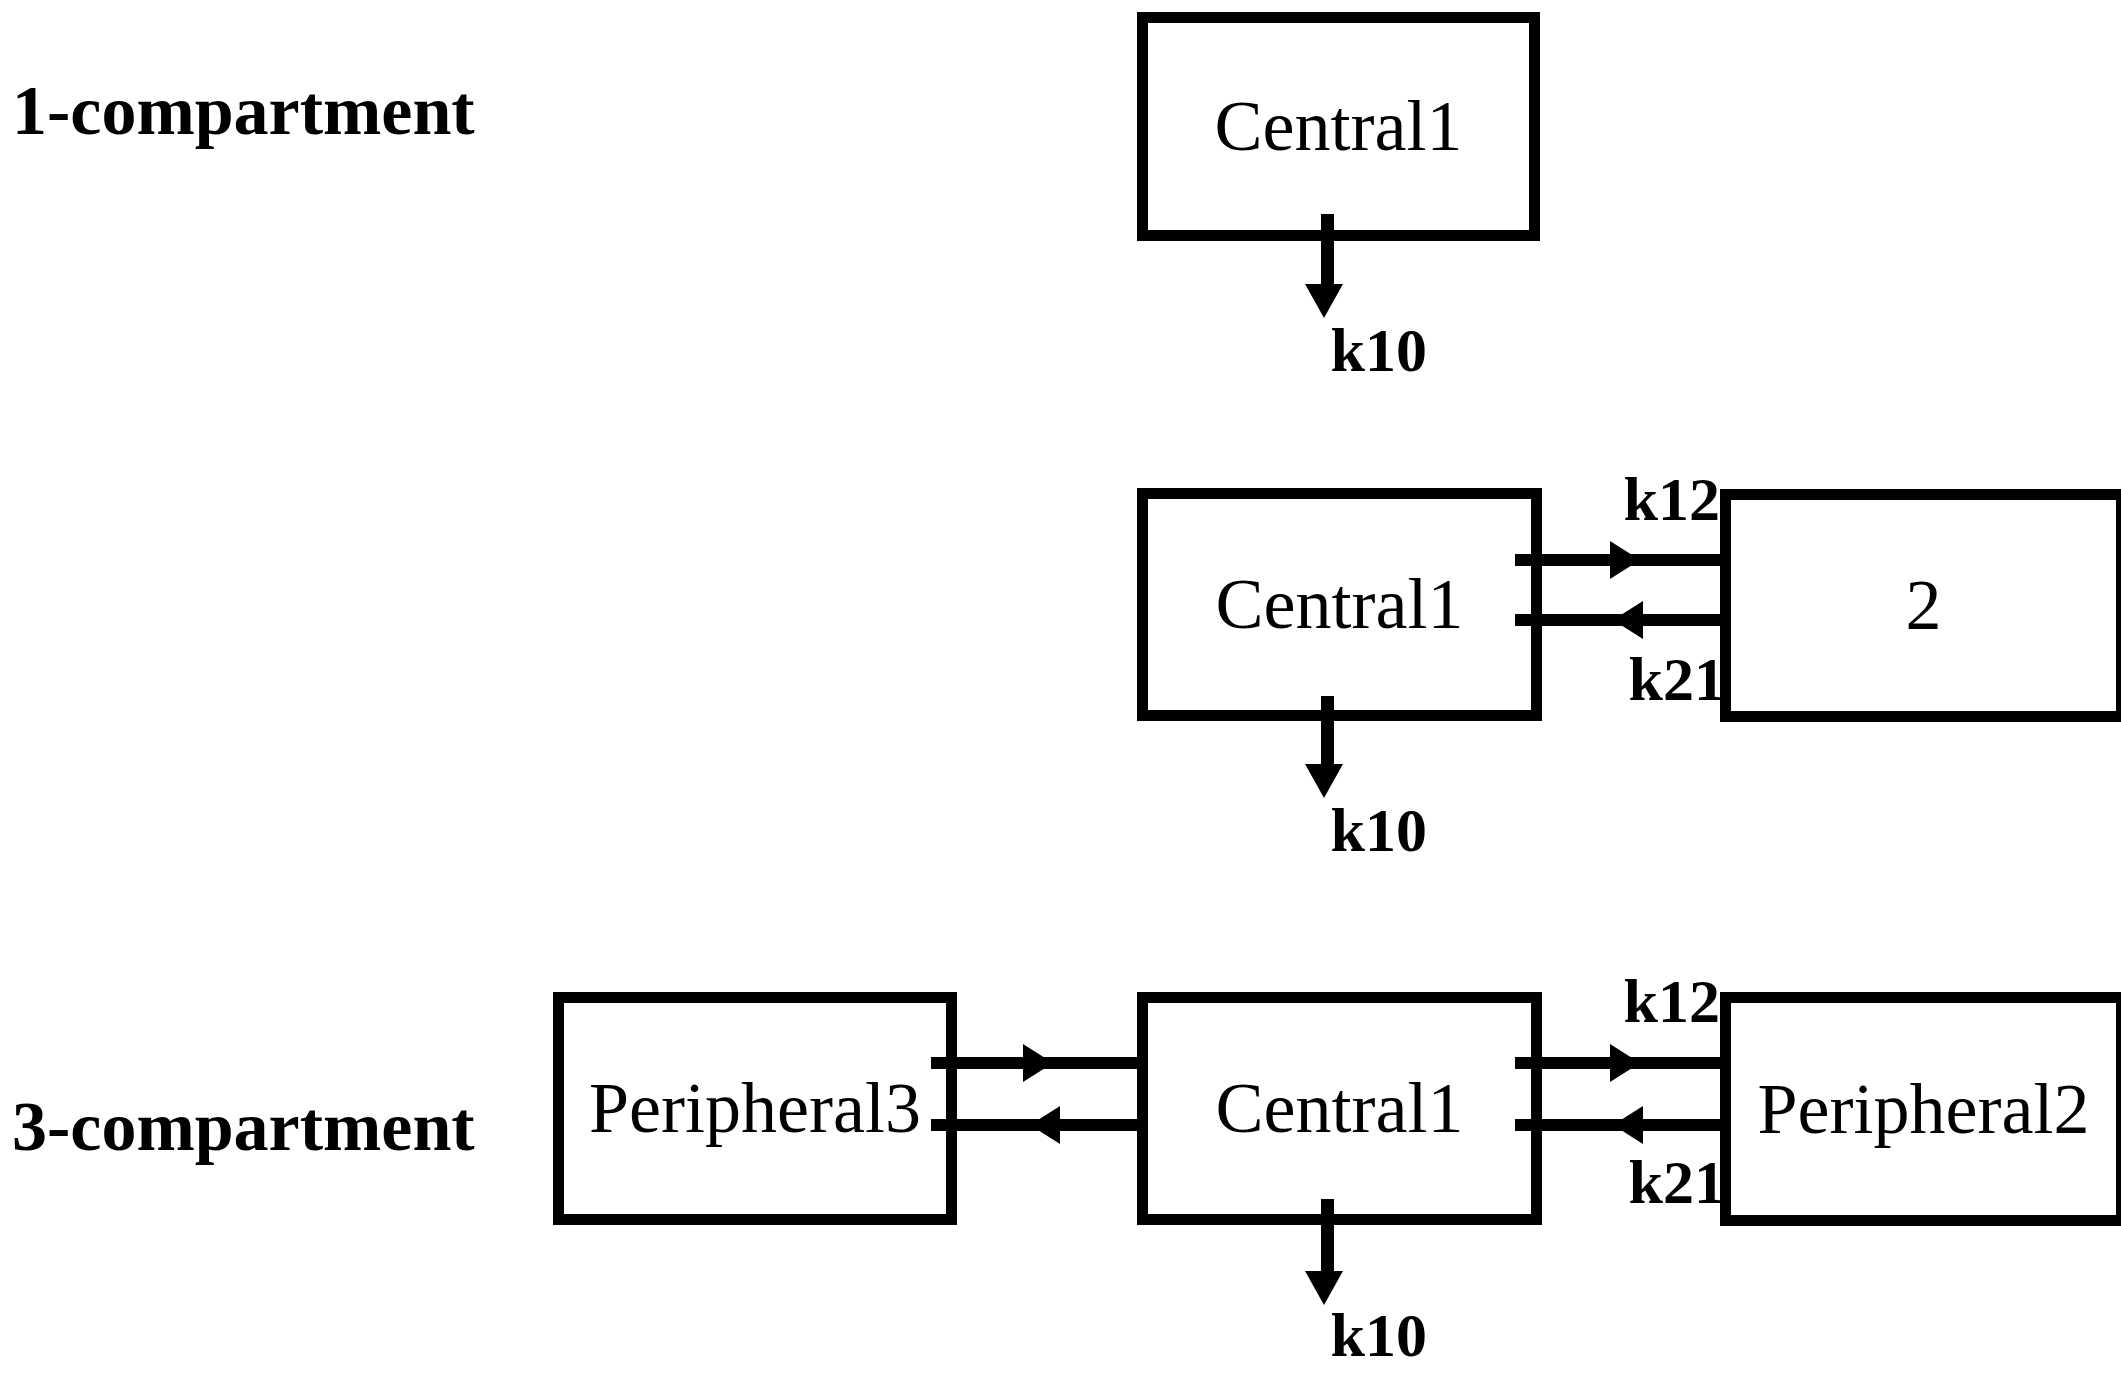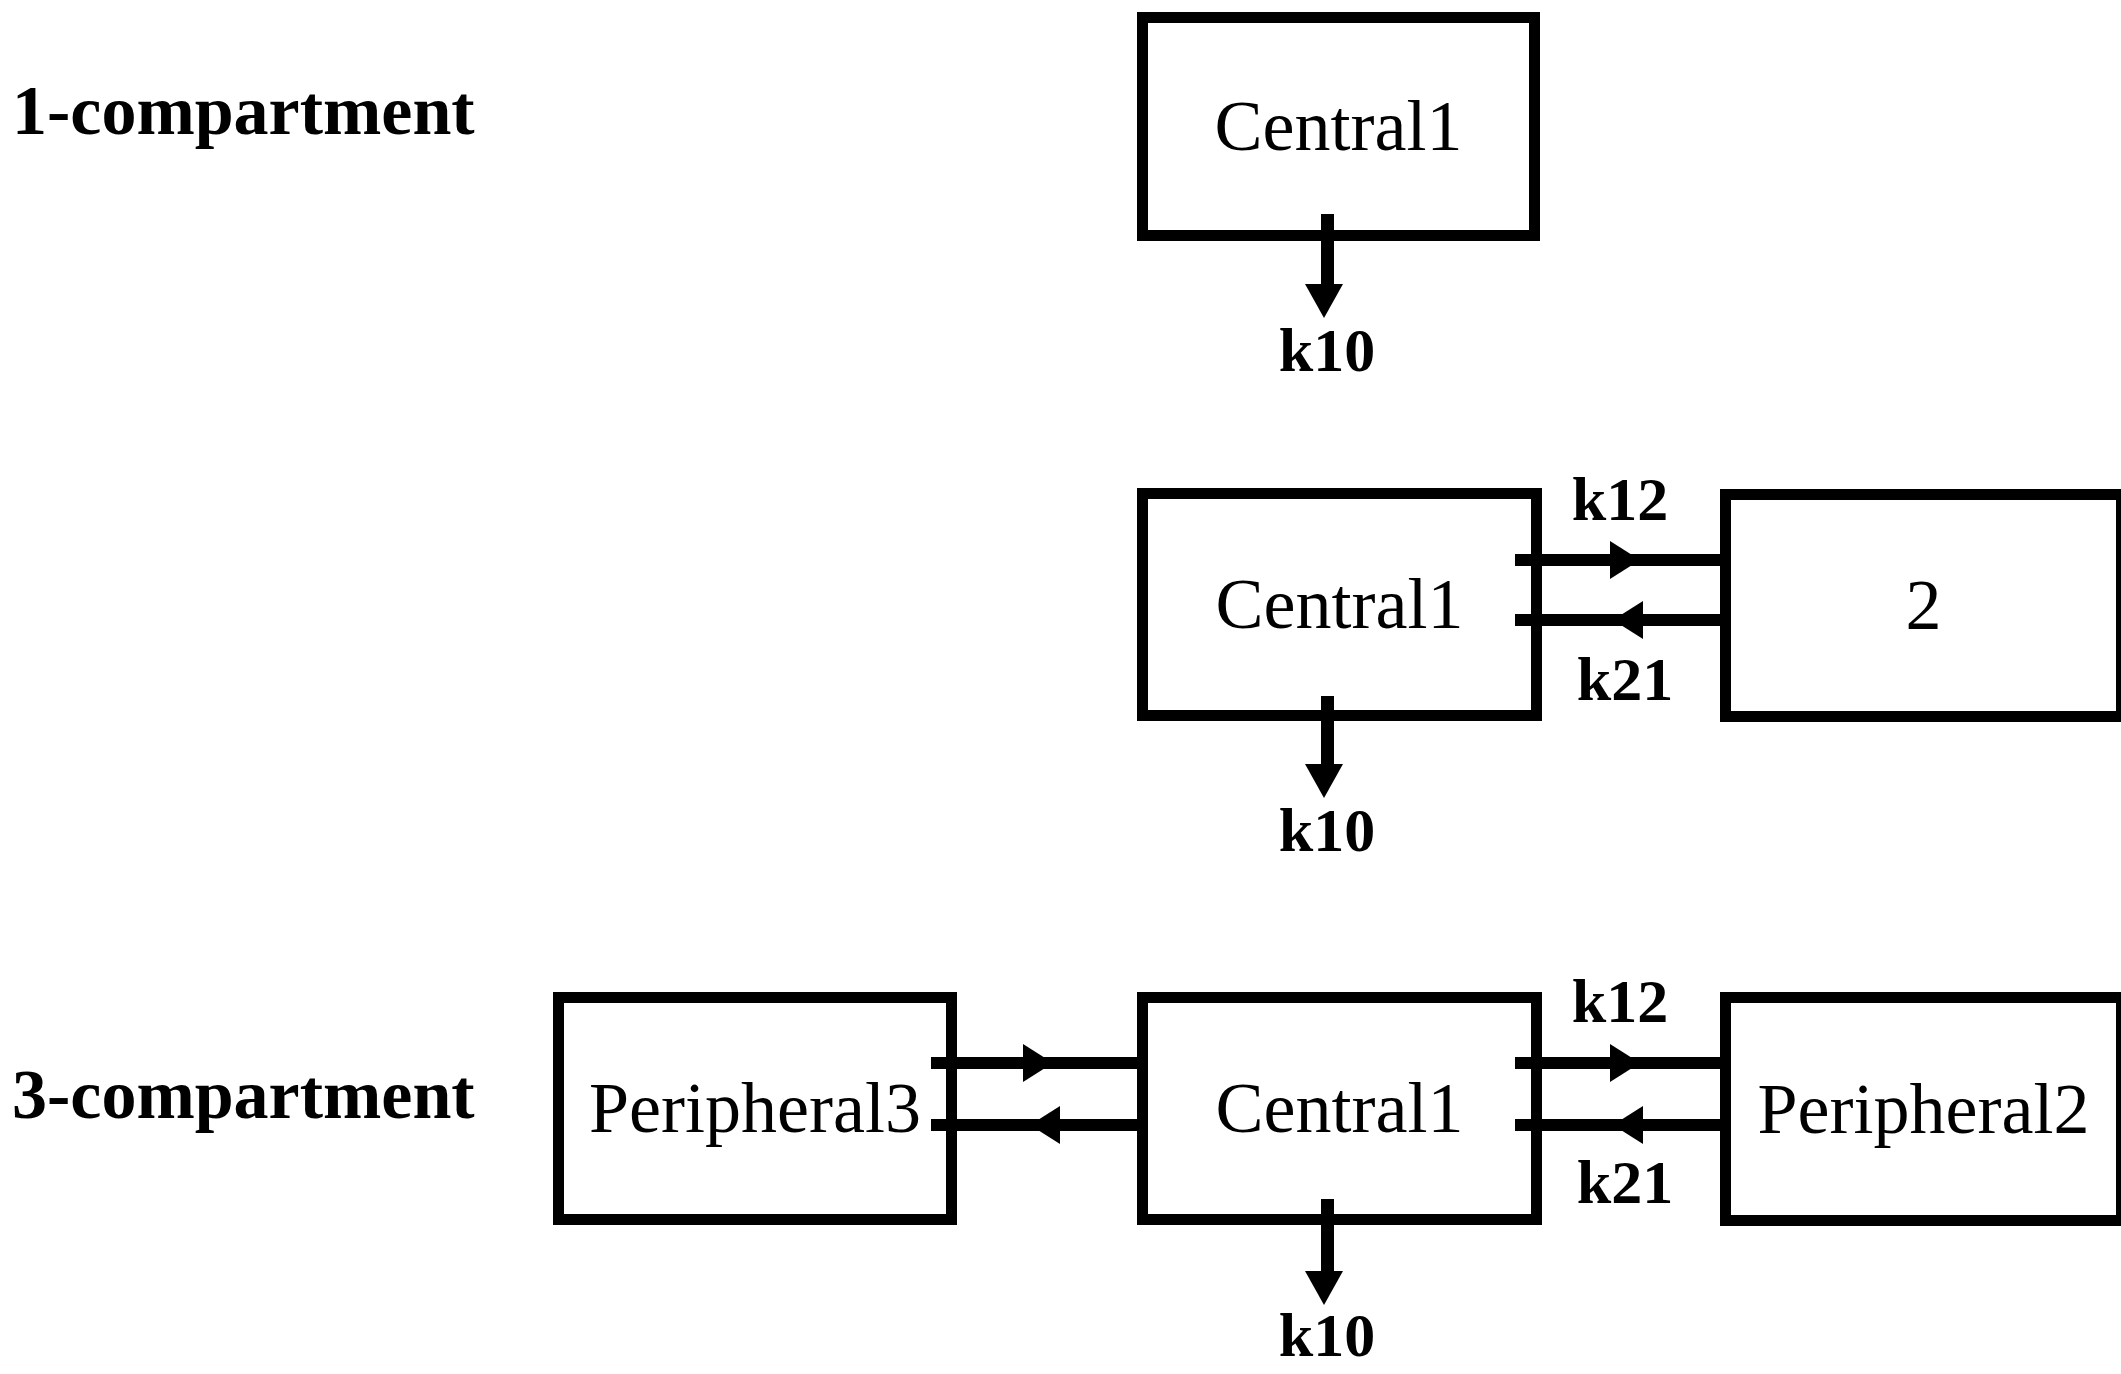--- a/index.html
+++ b/index.html
@@ -72,21 +72,21 @@
     height: 0;
     border-left: 19px solid transparent;
     border-right: 19px solid transparent;
     border-top: 34px solid #000000;
   }
   .k-label {
     position: absolute;
     font-size: 62px;
     font-weight: bold;
     line-height: 1;
-    text-align: center;
+    text-align: right;
     white-space: nowrap;
   }
 </style>
 </head>
 <body>
 
 <div class="figure">
 
   <div class="section-label" style="top:76px;">1-compartment</div>
 
@@ -114,21 +114,21 @@
   <div class="head-right" style="left:1610px; top:541px;"></div>
 
   <div class="hline" style="left:1515px; top:614px; width:208px;"></div>
   <div class="head-left" style="left:1613px; top:601px;"></div>
   <div class="k-label" style="left:1525px; top:648px; width:200px;">k21</div>
 
   <div class="vstem" style="left:1321px; top:696px; height:70px;"></div>
   <div class="head-down" style="left:1305px; top:764px;"></div>
   <div class="k-label" style="left:1227px; top:799px; width:200px;">k10</div>
 
-  <div class="section-label" style="top:1060px;">3-compartment</div>
+  <div class="section-label" style="top:1092px;">3-compartment</div>
 
   <div class="box" style="left:553px; top:992px; width:382px; height:211px;">
     <div class="box-line">Peripheral</div>
     <div class="box-line">3</div>
   </div>
 
   <div class="box" style="left:1137px; top:992px; width:383px; height:211px;">
     <div class="box-line">Central</div>
     <div class="box-line">1</div>
   </div>

